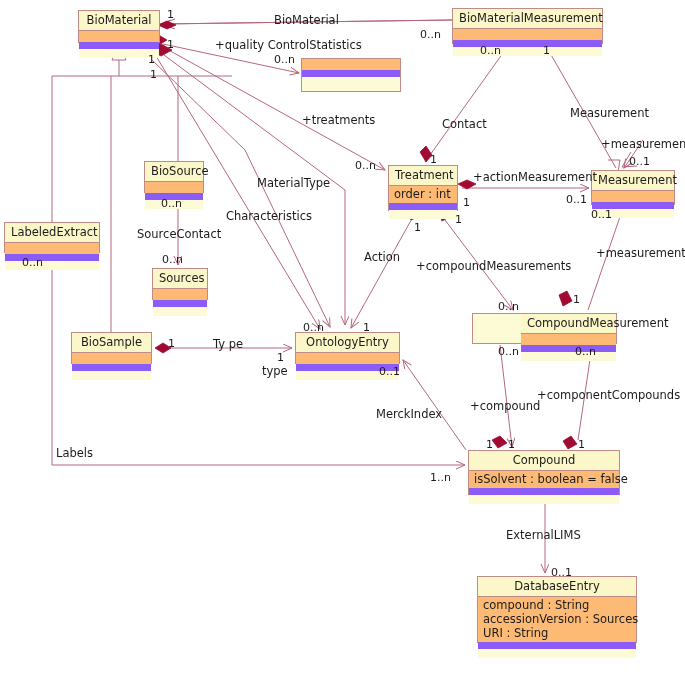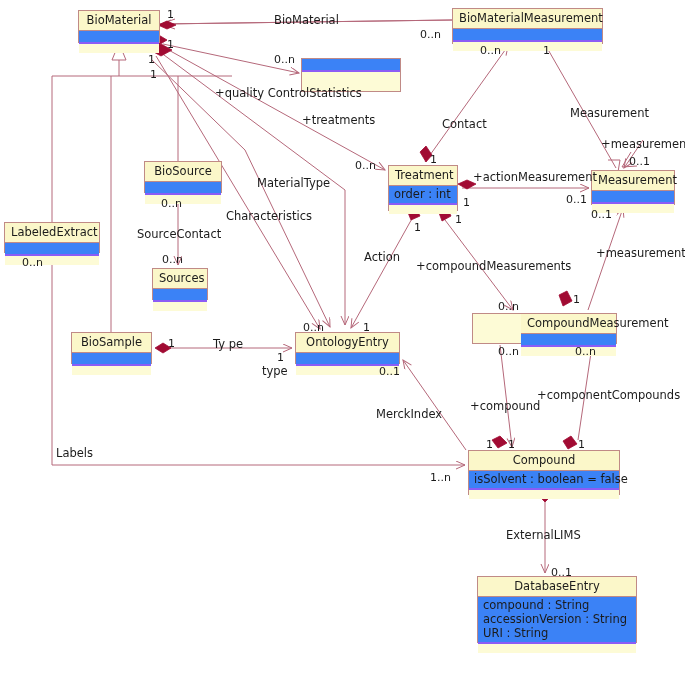--- a/index.html
+++ b/index.html
@@ -35,22 +35,22 @@
   .uml-name {
     text-align: center;
     font-size: 11.5px;
     color: #1b1b1b;
     padding: 2px 6px 3px 6px;
     border-bottom: 1px solid #c08a86;
     background: #fbf7c9;
     white-space: nowrap;
   }
   .uml-attrs {
-    border-bottom: 2px solid #8b5cf6;
-    background: #3b82f6;
+    border-bottom: 7px solid #8b5cf6;
+    background: #fdba74;
     padding: 1px 5px 2px 5px;
     min-height: 8px;
   }
   .uml-attr {
     font-size: 11.5px;
     color: #1b1b1b;
     white-space: nowrap;
     line-height: 14px;
   }
   .uml-ops {
@@ -181,21 +181,21 @@
       </div>
       <div class="uml-class" style="left: 452px; top: 8px; width: 151px; height: 36px;">
         <div class="uml-name">BioMaterialMeasurement</div>
         <div class="uml-attrs"></div>
         <div class="uml-ops"></div>
       </div>
       <div class="uml-class" style="left: 301px; top: 58px; width: 100px; height: 34px;">
         <div class="uml-attrs"></div>
         <div class="uml-ops"></div>
       </div>
-      <div class="uml-class" style="left: 144px; top: 161px; width: 78px; height: 32px;">
+      <div class="uml-class" style="left: 144px; top: 161px; width: 60px; height: 32px;">
         <div class="uml-name">BioSource</div>
         <div class="uml-attrs"></div>
         <div class="uml-ops"></div>
       </div>
       <div class="uml-class" style="left: 388px; top: 165px; width: 70px; height: 46px;">
         <div class="uml-name">Treatment</div>
         <div class="uml-attrs">
           <div class="uml-attr">order  : int</div>
         </div>
         <div class="uml-ops"></div>
@@ -234,30 +234,30 @@
         <div class="uml-name">Compound</div>
         <div class="uml-attrs">
           <div class="uml-attr">isSolvent   : boolean = false</div>
         </div>
         <div class="uml-ops"></div>
       </div>
       <div class="uml-class" style="left: 477px; top: 576px; width: 160px; height: 67px;">
         <div class="uml-name">DatabaseEntry</div>
         <div class="uml-attrs">
           <div class="uml-attr">compound    : String</div>
-          <div class="uml-attr">accessionVersion       : String</div>
+          <div class="uml-attr">accessionVersion       : Sources</div>
           <div class="uml-attr">URI  : String</div>
         </div>
         <div class="uml-ops"></div>
       </div>
     </div>
 
   <div id="labels-root">
       <div class="edge-label" style="left: 274px; top: 13px;">BioMaterial</div>
-      <div class="edge-label" style="left: 215px; top: 38px; margin-top: 48px;">+quality ControlStatistics</div>
+      <div class="edge-label" style="left: 215px; top: 38px;">+quality ControlStatistics</div>
       <div class="edge-label" style="left: 302px; top: 113px;">+treatments</div>
       <div class="edge-label" style="left: 442px; top: 117px;">Contact</div>
       <div class="edge-label" style="left: 570px; top: 106px;">Measurement</div>
       <div class="edge-label" style="left: 601px; top: 137px;">+measurement</div>
       <div class="edge-label" style="left: 257px; top: 176px;">MaterialType</div>
       <div class="edge-label" style="left: 473px; top: 170px;">+actionMeasurement</div>
       <div class="edge-label" style="left: 226px; top: 209px;">Characteristics</div>
       <div class="edge-label" style="left: 137px; top: 227px;">SourceContact</div>
       <div class="edge-label" style="left: 364px; top: 250px;">Action</div>
       <div class="edge-label" style="left: 416px; top: 259px;">+compoundMeasurements</div>

